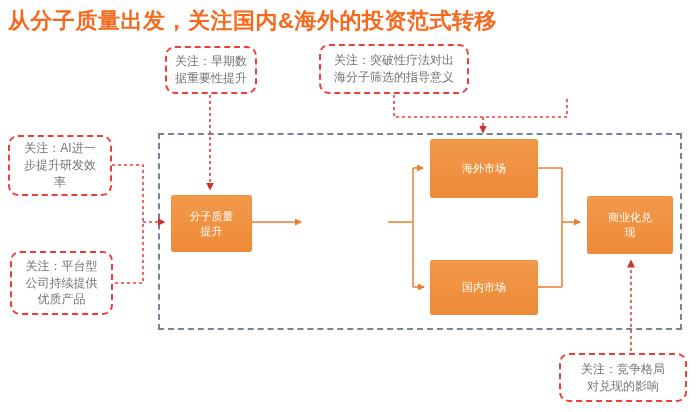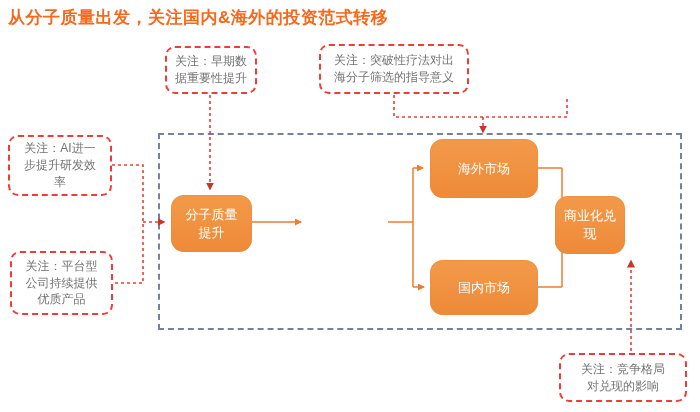--- a/index.html
+++ b/index.html
@@ -2,32 +2,32 @@
 <html><head>
 <meta charset="utf-8">
 <style>
   html,body{margin:0;padding:0;background:#ffffff;}
   .stage{
     position:relative;width:700px;height:412px;background:#ffffff;overflow:hidden;
     font-family:"Liberation Sans","DejaVu Sans",sans-serif;
   }
   .title{
     position:absolute;left:8px;top:6px;width:640px;
-    font-size:17px;font-weight:700;color:#F7681C;letter-spacing:.5px;
+    font-size:22px;font-weight:700;color:#F7681C;letter-spacing:.5px;
   }
   .frame{
     position:absolute;left:158px;top:133px;width:524px;height:197px;
     border:2px dashed #76829B;box-sizing:border-box;
   }
   .connectors{position:absolute;left:0;top:0;pointer-events:none;}
   .obox{
-    position:absolute;box-sizing:border-box;border-radius:13px;
+    position:absolute;box-sizing:border-box;border-radius:3px;
     background:linear-gradient(#F29A4A,#EE8A38);
     color:#ffffff;display:flex;align-items:center;justify-content:center;
-    text-align:center;white-space:pre-line;line-height:1.35;font-size:13px;
+    text-align:center;white-space:pre-line;line-height:1.35;font-size:11px;
     box-shadow:0 0 0 1px rgba(232,135,59,.35) inset;
   }
   .callout{
     position:absolute;box-sizing:border-box;background:#ffffff;
     border:2px dashed #EE3C38;border-radius:10px;
     color:#737373;display:flex;align-items:center;justify-content:center;
     text-align:center;white-space:pre-line;line-height:1.4;font-size:12px;
   }
 </style>
 </head>
@@ -68,21 +68,21 @@
       <path d="M538,287 L562,287"></path>
       <path d="M562,168 L562,287"></path>
       <path d="M562,222 L580,222" marker-end="url(#arrO)"></path>
     </g>
   </svg>
 
   <div class="obox" style="left:171px;top:195px;width:81px;height:57px;">分子质量
 提升</div>
   <div class="obox" style="left:430px;top:139px;width:108px;height:59px;">海外市场</div>
   <div class="obox" style="left:430px;top:260px;width:108px;height:55px;">国内市场</div>
-  <div class="obox" style="left:555px;top:196px;width:70px;height:58px;">商业化兑
+  <div class="obox" style="left:587px;top:196px;width:86px;height:58px;">商业化兑
 现</div>
 
   <div class="callout" style="left:165px;top:46px;width:92px;height:48px;">关注：早期数
 据重要性提升</div>
   <div class="callout" style="left:319px;top:44px;width:150px;height:50px;">关注：突破性疗法对出
 海分子筛选的指导意义</div>
   <div class="callout" style="left:8px;top:135px;width:104px;height:61px;">关注：AI进一
 步提升研发效
 率</div>
   <div class="callout" style="left:10px;top:251px;width:103px;height:64px;">关注：平台型

